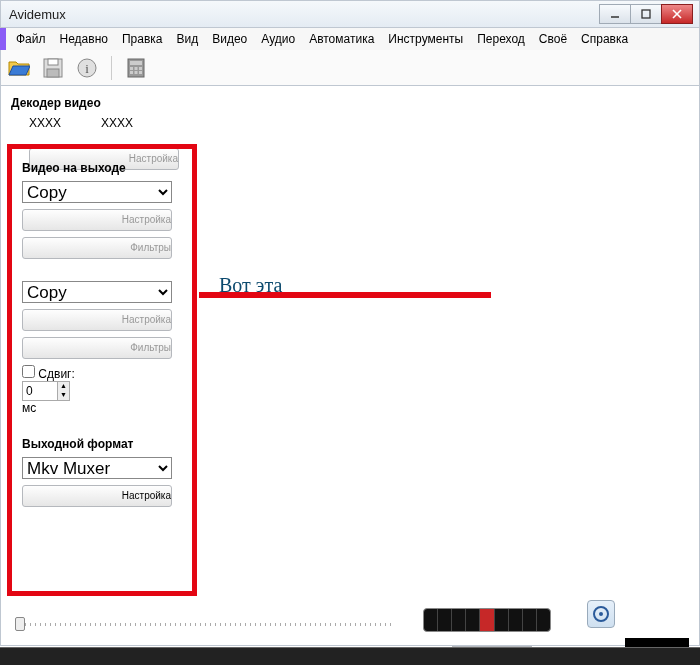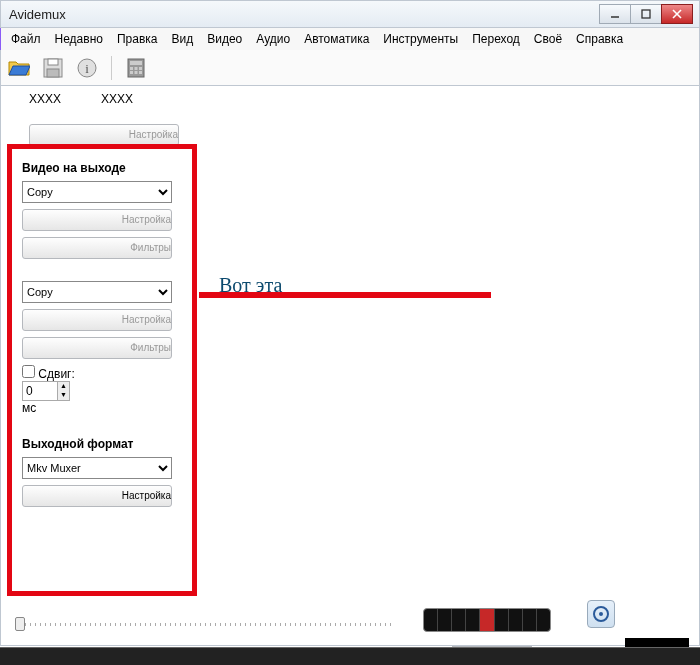--- a/index.html
+++ b/index.html
@@ -32,21 +32,21 @@
     background: linear-gradient(#f7fafd,#dbe2ea);
     margin-left: -1px;
     display:flex; align-items:center; justify-content:center;
     font-size: 11px;
   }
   .winbtn.close { background: linear-gradient(#e88,#c62828); color:#fff; border-color:#8a1f1f;}
   .winbtn svg { width:10px; height:10px; }
   
   .menubar {
     height: 22px;
-    border-left:1px solid #8b5cf6;
+    border-left:6px solid #8b5cf6;
     border-right:1px solid #bfc7d1;
     display:flex; align-items:center;
     padding: 0 4px;
     gap: 2px;
     background:#f7f7f7;
   }
   .menubar span { padding: 2px 6px; cursor:default; }
   
   .toolbar {
     height: 36px;
@@ -79,21 +79,21 @@
     line-height:20px;
     font-size:10px;
     cursor:default;
   }
   .btn.w150 { width:150px; }
   .btn.disabled { color:#999; }
   select.combo {
     width:150px; height:22px;
     border:1px solid #888;
     background:#fff;
-    font-size:11px;
+    font-size:17px;
   }
   .redbox {
     border: 5px solid #e30613;
     position: absolute;
     left: 6px; top: 58px;
     width: 190px; height: 452px;
     padding: 8px 10px;
   }
   .redbox .group { margin-bottom: 22px; }
   .redbox .group > * { margin-bottom: 6px; display:block;}
@@ -239,20 +239,21 @@
         <rect x="4" y="13" width="3" height="3" fill="#ccc"></rect>
         <rect x="8.5" y="13" width="3" height="3" fill="#ccc"></rect>
         <rect x="13" y="13" width="3" height="3" fill="#ccc"></rect>
       </svg>
   </div>
 </div>
 
 <div class="content">
 
   <div>
+    <div class="section-title">Декодер видео</div>
     <div class="row-x">
       <span>XXXX</span>
       <span>XXXX</span>
     </div>
     <div style="padding-left:18px;">
       <div class="btn w150 disabled">Настройка</div>
     </div>
   </div>
 
   <div class="redbox">

